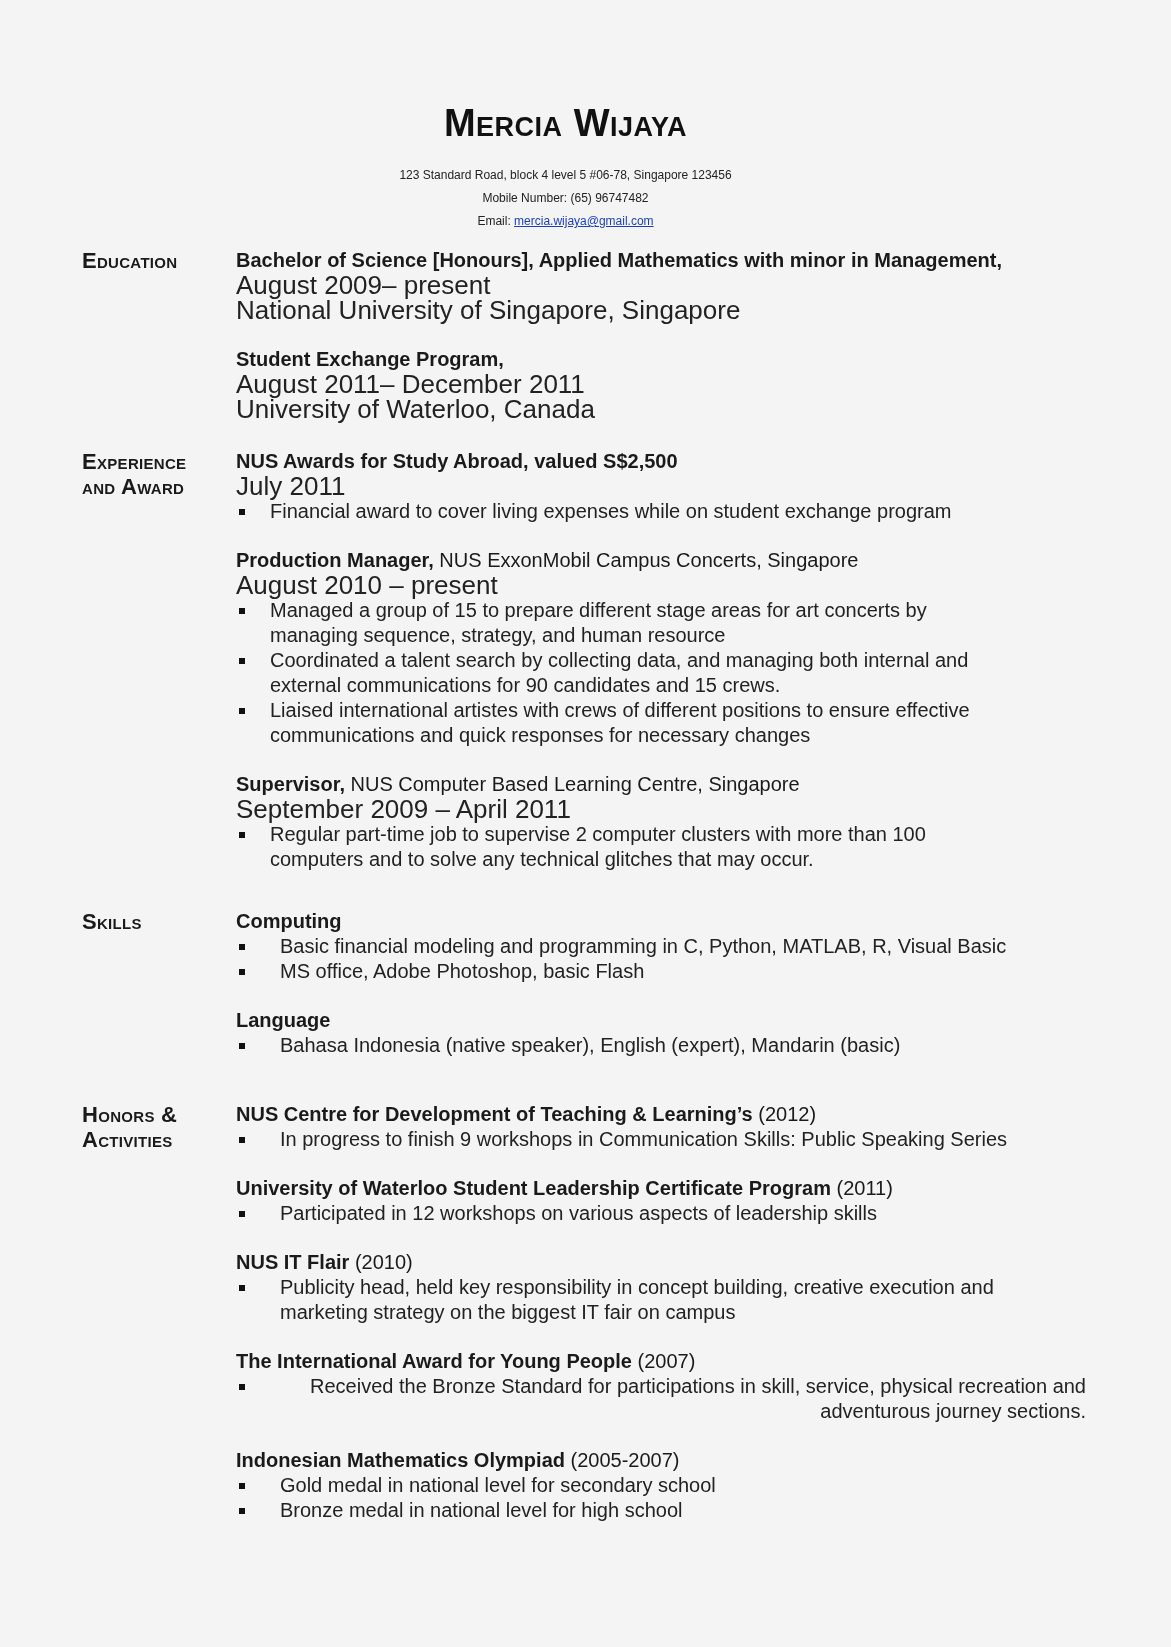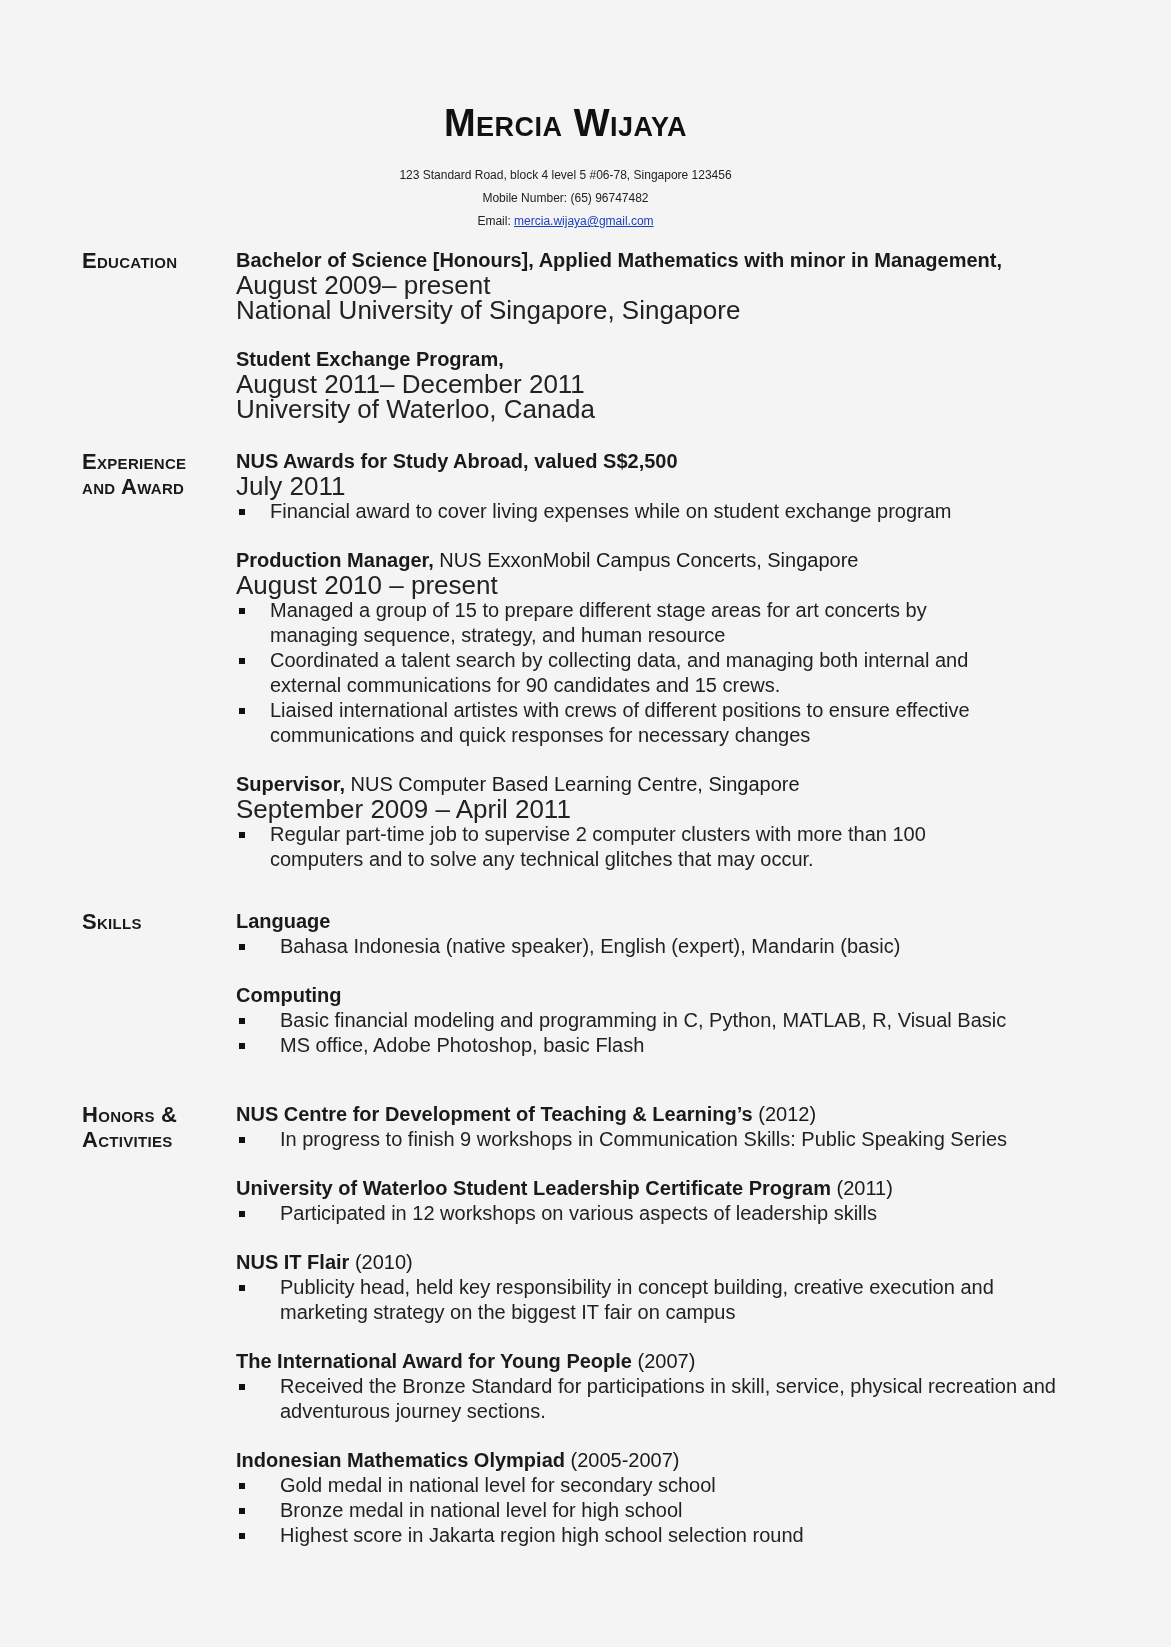--- a/index.html
+++ b/index.html
@@ -172,30 +172,30 @@
           <li>Regular part-time job to supervise 2 computer clusters with more than 100 computers and to solve any technical glitches that may occur.</li>
         </ul>
       </div>
     </div>
   </div>
 
   <div class="section" style="top:909px;">
     <div class="section-label">Skills</div>
     <div class="section-body">
       <div class="entry">
-        <div class="entry-title"><b>Language</b></div>
-        <ul class="bullets wide">
-          <li>Bahasa Indonesia (native speaker), English (expert), Mandarin (basic)</li>
-        </ul>
-      </div>
-      <div class="entry">
         <div class="entry-title"><b>Computing</b></div>
         <ul class="bullets wide">
           <li>Basic financial modeling and programming in C, Python, MATLAB, R, Visual Basic</li>
           <li>MS office, Adobe Photoshop, basic Flash</li>
+        </ul>
+      </div>
+      <div class="entry">
+        <div class="entry-title"><b>Language</b></div>
+        <ul class="bullets wide">
+          <li>Bahasa Indonesia (native speaker), English (expert), Mandarin (basic)</li>
         </ul>
       </div>
     </div>
   </div>
 
   <div class="section" style="top:1102px;">
     <div class="section-label">
       <div>Honors &amp;</div>
       <div>Activities</div>
     </div>
@@ -213,28 +213,27 @@
         </ul>
       </div>
       <div class="entry">
         <div class="entry-title"><b>NUS IT Flair</b><span> (2010)</span></div>
         <ul class="bullets wide" style="width:830px;">
           <li>Publicity head, held key responsibility in concept building, creative execution and marketing strategy on the biggest IT fair on campus</li>
         </ul>
       </div>
       <div class="entry">
         <div class="entry-title"><b>The International Award for Young People</b><span> (2007)</span></div>
-        <ul class="bullets wide" style="width:850px;">
+        <ul class="bullets wide" style="width:850px;text-align:right;">
           <li>Received the Bronze Standard for participations in skill, service, physical recreation and adventurous journey sections.</li>
         </ul>
       </div>
       <div class="entry">
         <div class="entry-title"><b>Indonesian Mathematics Olympiad</b><span> (2005-2007)</span></div>
         <ul class="bullets wide">
           <li>Gold medal in national level for secondary school</li>
           <li>Bronze medal in national level for high school</li>
-          <li>Highest score in Jakarta region high school selection round</li>
         </ul>
       </div>
     </div>
   </div>
 
 </div>
 
 </body></html>

